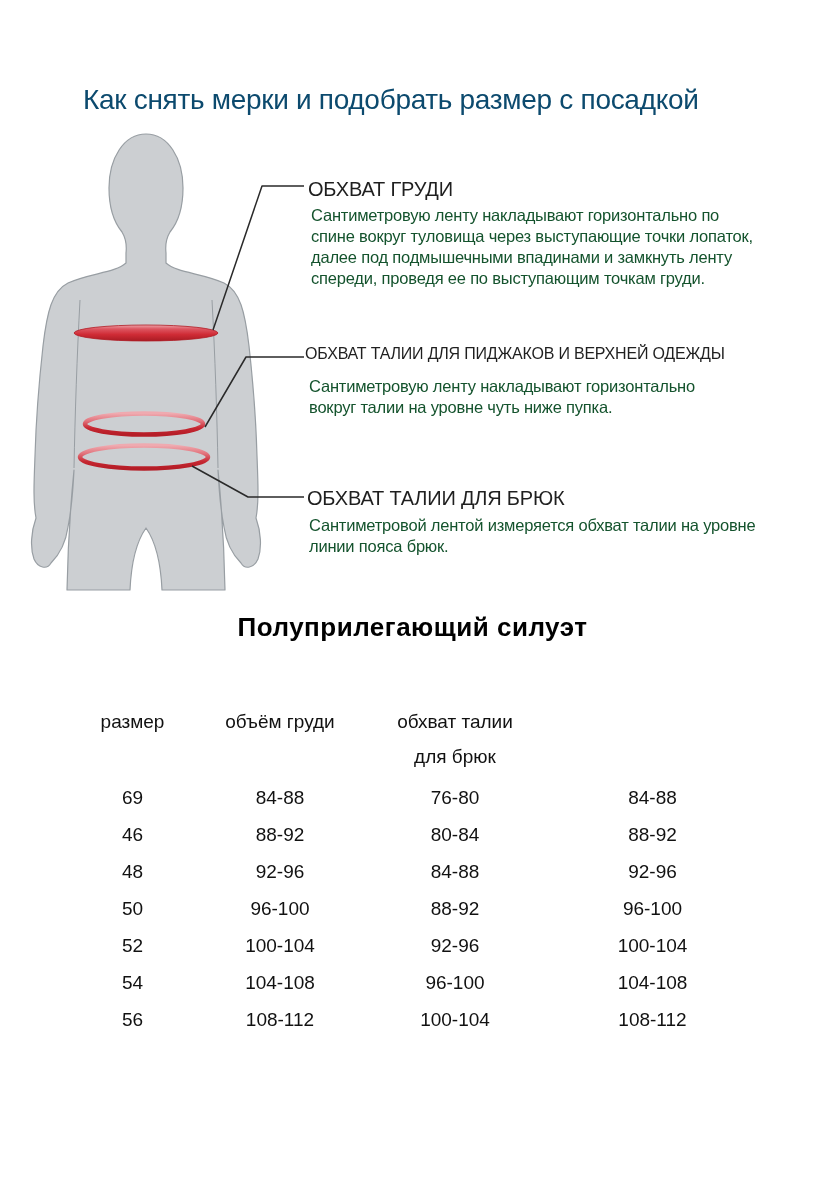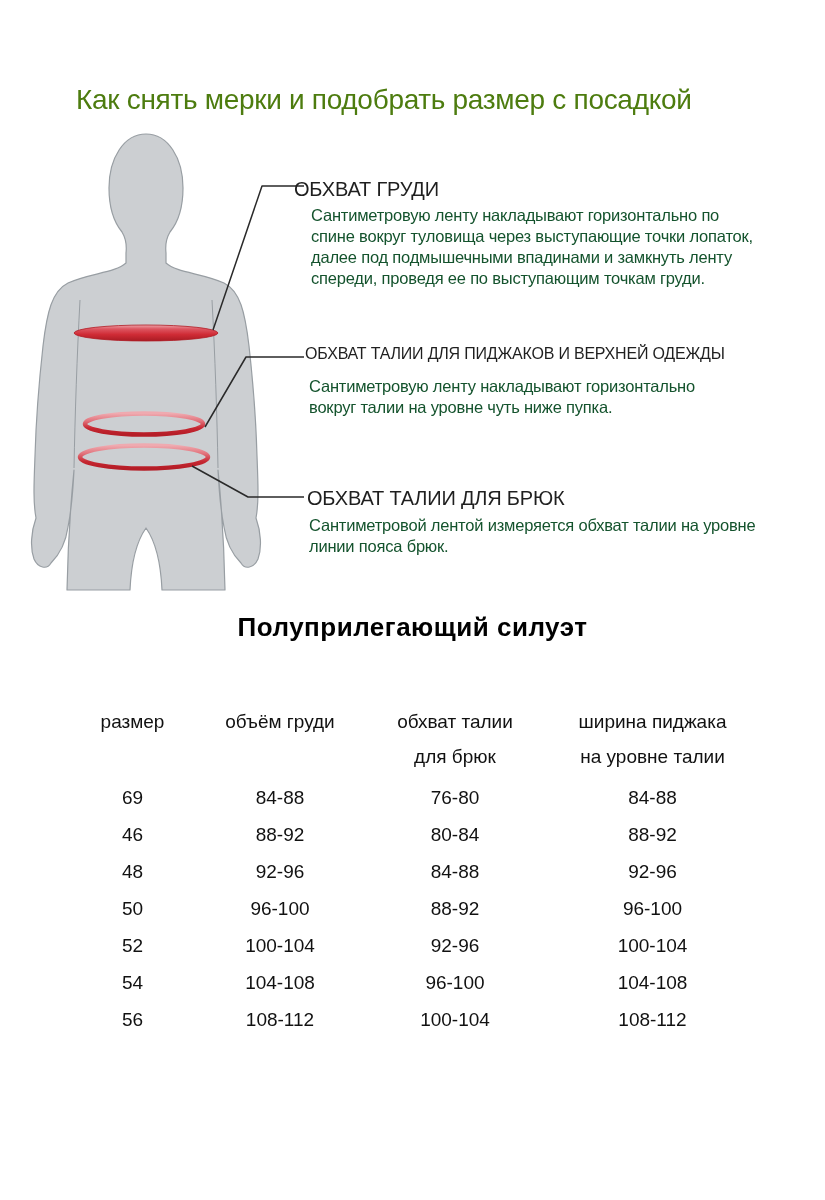--- a/index.html
+++ b/index.html
@@ -6,33 +6,33 @@
   body{
     width:825px;height:1200px;background:#ffffff;
     font-family:"Liberation Sans","DejaVu Sans",sans-serif;
     color:#1a1a1a;
   }
   .page{position:relative;width:825px;height:1200px;overflow:hidden;background:#fff;}
   .abs{position:absolute;}
   .pre{white-space:pre-line;}
 
   .page-title{
-    left:76px;top:84px;width:700px;
-    font-size:28px;letter-spacing:-0.3px;color:#4d7c0f;
+    left:83px;top:84px;width:700px;
+    font-size:28px;letter-spacing:-0.3px;color:#0c4a6e;
   }
 
   .figure-svg{left:0;top:120px;width:310px;height:480px;}
 
   .m-heading{
     font-size:20px;color:#1f1f1f;letter-spacing:-0.2px;white-space:nowrap;
   }
   .m-desc{
     font-size:16.5px;line-height:21px;letter-spacing:-0.2px;color:#14532d;
   }
-  .m1-h{left:294px;top:178px;}
+  .m1-h{left:308px;top:178px;}
   .m1-d{left:311px;top:205px;width:445px;}
   .m2-h{left:305px;top:345px;font-size:16px;}
   .m2-d{left:309px;top:376px;width:430px;}
   .m3-h{left:307px;top:487px;}
   .m3-d{left:309px;top:515px;width:470px;}
 
   .table-title{
     left:0;top:612px;width:825px;text-align:center;
     font-size:26px;font-weight:bold;letter-spacing:0.5px;color:#000;
   }
@@ -130,22 +130,20 @@
 линии пояса брюк.</div>
 
   <div class="abs table-title">Полуприлегающий силуэт</div>
 
   <div class="abs size-table">
     <div class="tr thead">
       <div class="th c1 pre">размер</div>
       <div class="th c2 pre">объём груди</div>
       <div class="th c3 pre">обхват талии
 для брюк</div>
-      <div class="th c4 pre">ширина пиджака
-на уровне талии</div>
     </div>
 
     <div class="tr">
       <div class="td c1">69</div>
       <div class="td c2">84-88</div>
       <div class="td c3">76-80</div>
       <div class="td c4">84-88</div>
     </div>
     <div class="tr">
       <div class="td c1">46</div>

